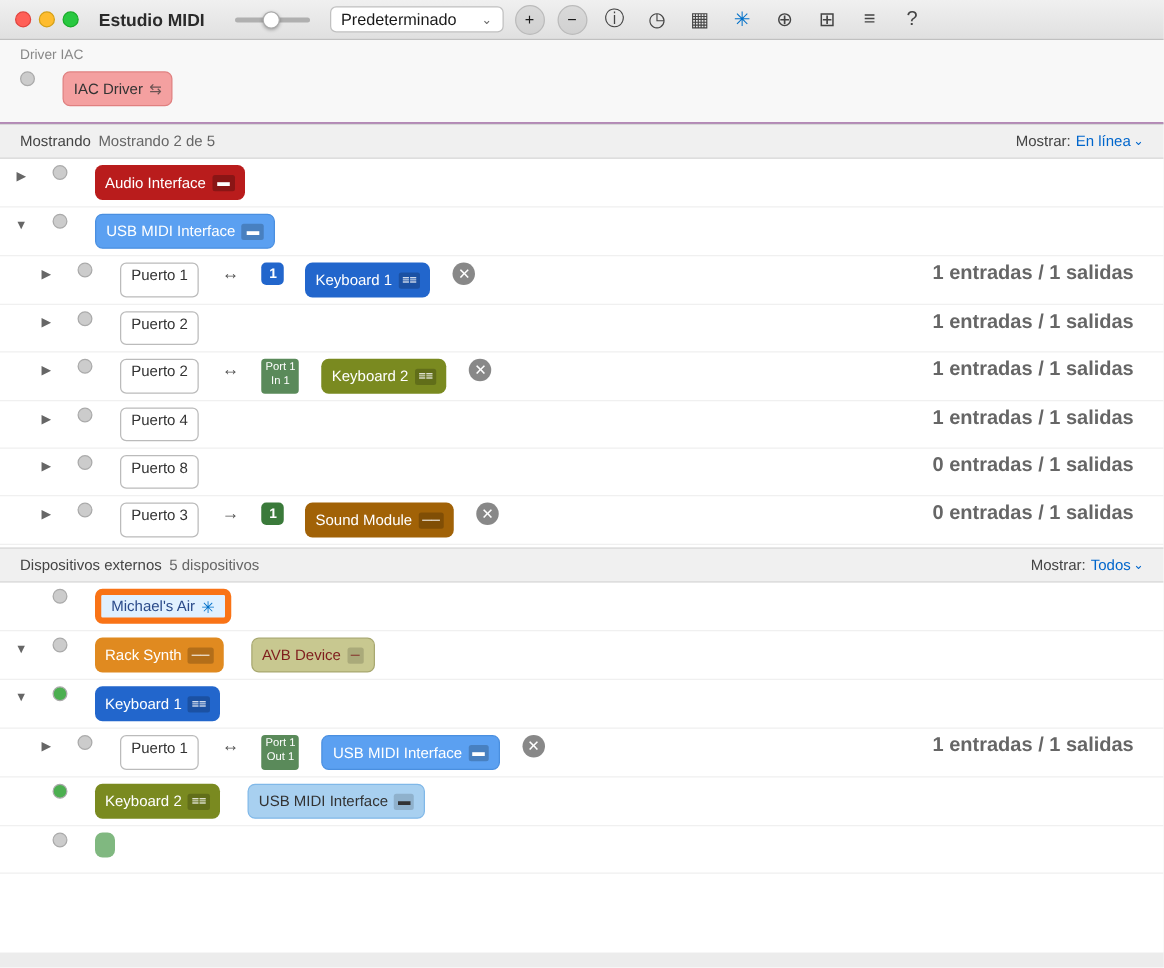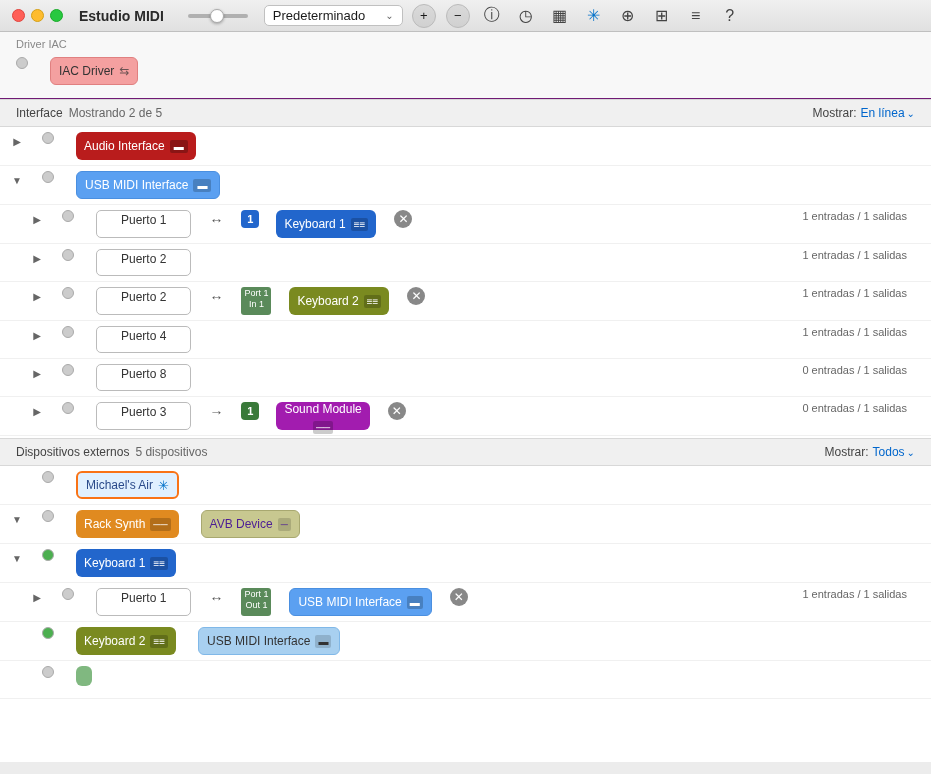--- a/index.html
+++ b/index.html
@@ -192,21 +192,21 @@
       padding: 0 8px;
       font-size: 12px;
       font-weight: 500;
       white-space: nowrap;
       position: relative;
     }
 
     
     .chip-red { background: #b91c1c; color: white; }
     .chip-blue { background: #5ba0f1; color: white; border: 1px solid #4a8fe0; }
-    .chip-green { background: #a21caf; color: white; flex-direction: column; }
+    .chip-green { background: #a16207; color: white; }
     .chip-orange { background: #e08a20; color: white; }
     .chip-pink-light { background: #f4a0a0; color: #333; border: 1px solid #e08080; }
     .chip-light-blue { background: #a8d0f0; color: #333; border: 1px solid #80b8e8; }
     .chip-blue-outline { background: #e8f4ff; color: #2060c0; border: 1.5px solid #a0c8f0; }
     .chip-keyboard1 { background: #2266cc; color: white; }
     .chip-keyboard2 { background: #7a8a20; color: white; }
 
     
     .port-badge {
       background: #5a8a5a;
@@ -239,33 +239,34 @@
       margin-left: 4px;
       cursor: pointer;
       line-height: 1;
     }
 
     
     .port-label {
       background: white;
       border: 1px solid #bbb;
       border-radius: 5px;
-      padding: 2px 24px;
+      padding: 2px 8px;
       font-size: 12px;
       color: #333;
       white-space: nowrap;
     }
 
     
     .io-info {
       margin-left: auto;
-      font-size: 11px;
+      font-size: 16px;
       color: #666;
       white-space: nowrap;
       padding-right: 16px;
+      font-weight: bold;
     }
 
     
     .indent-1 { padding-left: 28px; }
 
     
     .iac-section {
       padding: 6px 16px;
       background: #f8f8f8;
       border-bottom: 1px solid #701a75;
@@ -342,21 +343,21 @@
     <div class="device-row" style="padding: 3px 0; background: transparent; border: none;">
       <div class="dot-indicator"></div>
       <div class="chip chip-pink-light">
         <span>IAC Driver</span>
         <span style="font-size:12px; opacity:0.7;">⇆</span>
       </div>
     </div>
   </div>
 
   <div class="section-header">
-    <span class="section-title">Interface</span>
+    <span class="section-title">Mostrando</span>
     <span class="count">Mostrando 2 de 5</span>
     <div class="show-control">
       <span class="show-label">Mostrar:</span>
       <span class="show-value">
         <span>En línea</span>
         <span style="font-size:10px;">⌄</span>
       </span>
     </div>
   </div>
 
@@ -449,35 +450,35 @@
       <span class="show-value">
         <span>Todos</span>
         <span style="font-size:10px;">⌄</span>
       </span>
     </div>
   </div>
 
   <div class="device-row">
     <div class="expand-btn" style="visibility:hidden;">▶</div>
     <div class="dot-indicator"></div>
-    <div class="chip chip-blue-outline" style="background:#e0f0ff; border:2px solid #f97316; color:#2a4a8a;">
+    <div class="chip chip-blue-outline" style="background:#e0f0ff; border:5px solid #f97316; color:#2a4a8a;">
       <span>Michael's Air</span>
       <span class="bt-icon">✳</span>
     </div>
   </div>
 
   <div class="device-row">
     <div class="expand-btn">▼</div>
     <div class="dot-indicator"></div>
     <div class="chip chip-orange">
       <span>Rack Synth</span>
       <span style="font-size:10px; background:rgba(0,0,0,0.2); border-radius:2px; padding:1px 3px;">──</span>
     </div>
     <div style="margin-left: 8px;">
-      <div class="chip" style="background:#c8c890; color:#4c1d95; border:1px solid #a8a870;">
+      <div class="chip" style="background:#c8c890; color:#7f1d1d; border:1px solid #a8a870;">
         <span>AVB Device</span>
         <span style="font-size:10px; background:rgba(0,0,0,0.15); border-radius:2px; padding:1px 3px;">─</span>
       </div>
     </div>
   </div>
 
   <div class="device-row">
     <div class="expand-btn">▼</div>
     <div class="dot-indicator dot-active"></div>
     <div class="chip chip-keyboard1">

